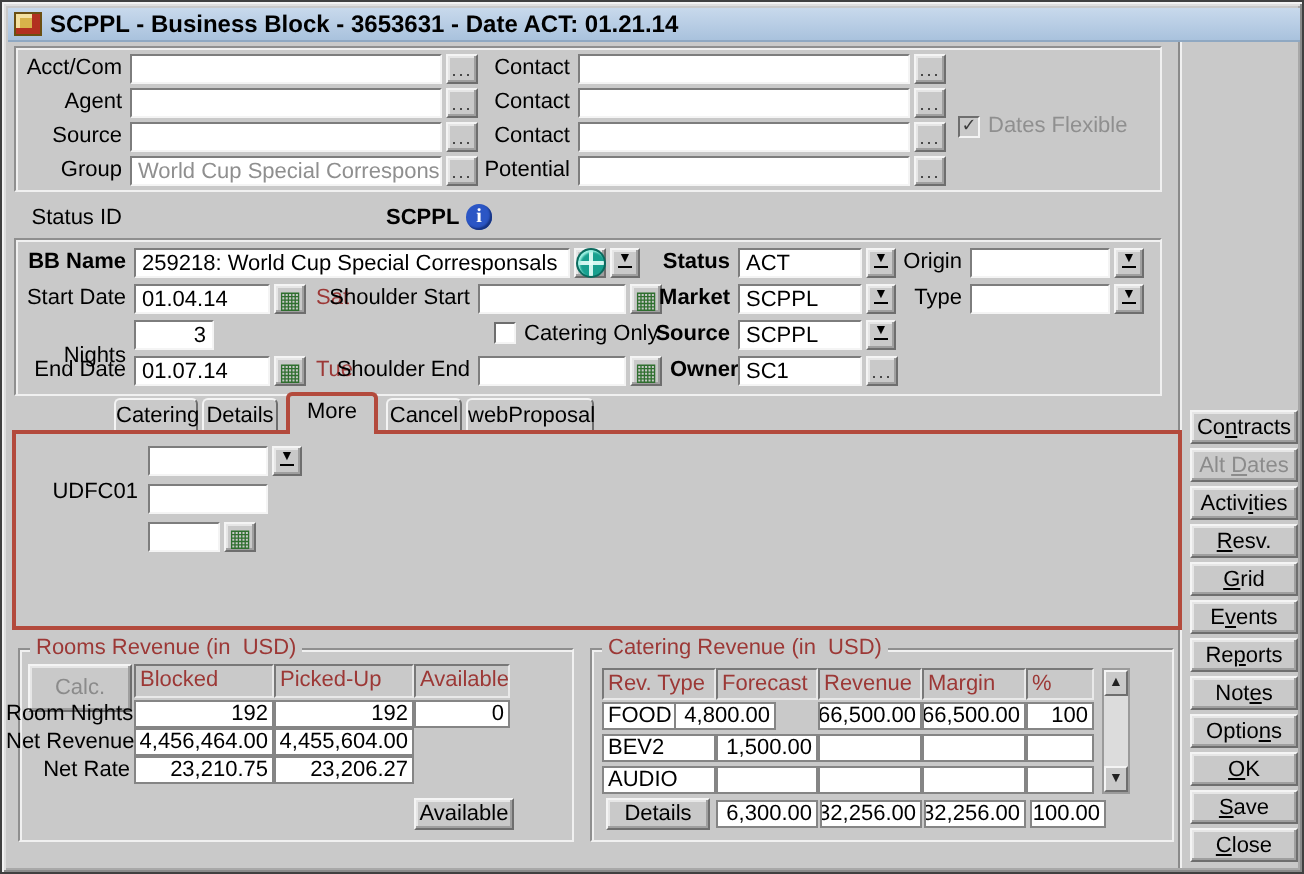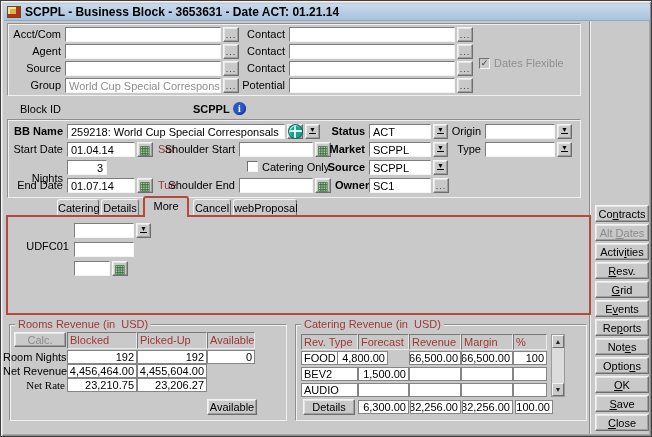--- a/index.html
+++ b/index.html
@@ -124,21 +124,21 @@
   <div class="fld" style="left:288px;top:77px;width:166px;"></div>
   <div class="pbtn" style="left:456px;top:77px;width:16px;height:15px;">
       <span class="lovg">...</span>
     </div>
 
   <div class="cb checked" style="left:478px;top:57px;">
       <span>✓</span>
     </div>
   <div class="lbl left dimtext" style="left:493px;top:55px;width:80px;">Dates Flexible</div>
 
-  <div class="lbl" style="left:0;top:101px;width:60px;">Block ID</div>
+  <div class="lbl" style="left:0;top:101px;width:60px;">Status ID</div>
   <div class="lbl left b" style="left:192px;top:101px;width:40px;">SCPPL</div>
   <div class="info" style="left:232px;top:101px;">i</div>
 
   <div class="box" style="left:6px;top:118px;width:574px;height:79px;"></div>
 
   <div class="lbl b" style="left:0;top:123px;width:62px;">BB Name</div>
   <div class="fld" style="left:66px;top:123px;width:218px;">259218: World Cup Special Corresponsals</div>
   <div class="pbtn" style="left:286px;top:123px;width:16px;height:15px;">
       <span class="globe"></span>
     </div>
@@ -225,35 +225,35 @@
       <i>▼</i>
     </div>
   <div class="fld" style="left:73px;top:241px;width:60px;z-index:3;"></div>
   <div class="fld" style="left:73px;top:260px;width:36px;z-index:3;"></div>
   <div class="pbtn cal" style="left:111px;top:260px;width:16px;height:15px;z-index:3;">
       <span>▦</span>
     </div>
 
   <div class="box" style="left:8px;top:323px;width:278px;height:97px;"></div>
   <div class="grp-title" style="left:14px;top:317px;">Rooms Revenue (in  USD)</div>
-  <div class="pbtn dis" style="left:13px;top:331px;width:52px;height:15px;">Calc.</div>
+  <div class="pbtn dis" style="left:13px;top:331px;width:52px;height:24px;">Calc.</div>
   <div class="cell hdr" style="left:66px;top:331px;width:70px;height:17px;">Blocked</div>
   <div class="cell hdr" style="left:136px;top:331px;width:70px;height:17px;">Picked-Up</div>
   <div class="cell hdr" style="left:206px;top:331px;width:48px;height:17px;">Available</div>
 
   <div class="lbl" style="left:2px;top:349px;width:62px;">Room Nights</div>
   <div class="cell num" style="left:66px;top:349px;width:70px;height:14px;">192</div>
   <div class="cell num" style="left:136px;top:349px;width:70px;height:14px;">192</div>
   <div class="cell num" style="left:206px;top:349px;width:48px;height:14px;">0</div>
 
   <div class="lbl" style="left:2px;top:363px;width:62px;">Net Revenue</div>
   <div class="cell num" style="left:66px;top:363px;width:70px;height:14px;">4,456,464.00</div>
   <div class="cell num" style="left:136px;top:363px;width:70px;height:14px;">4,455,604.00</div>
 
-  <div class="lbl" style="left:2px;top:377px;width:62px;font-family:Liberation Serif, serif;">Net Rate</div>
+  <div class="lbl" style="left:2px;top:377px;width:62px;">Net Rate</div>
   <div class="cell num" style="left:66px;top:377px;width:70px;height:14px;">23,210.75</div>
   <div class="cell num" style="left:136px;top:377px;width:70px;height:14px;">23,206.27</div>
 
   <div class="pbtn" style="left:206px;top:398px;width:50px;height:16px;">Available</div>
 
   <div class="box" style="left:294px;top:323px;width:292px;height:97px;"></div>
   <div class="grp-title" style="left:300px;top:317px;">Catering Revenue (in  USD)</div>
 
   <div class="cell hdr" style="left:300px;top:333px;width:57px;height:16px;">Rev. Type</div>
   <div class="cell hdr" style="left:357px;top:333px;width:51px;height:16px;">Forecast</div>

